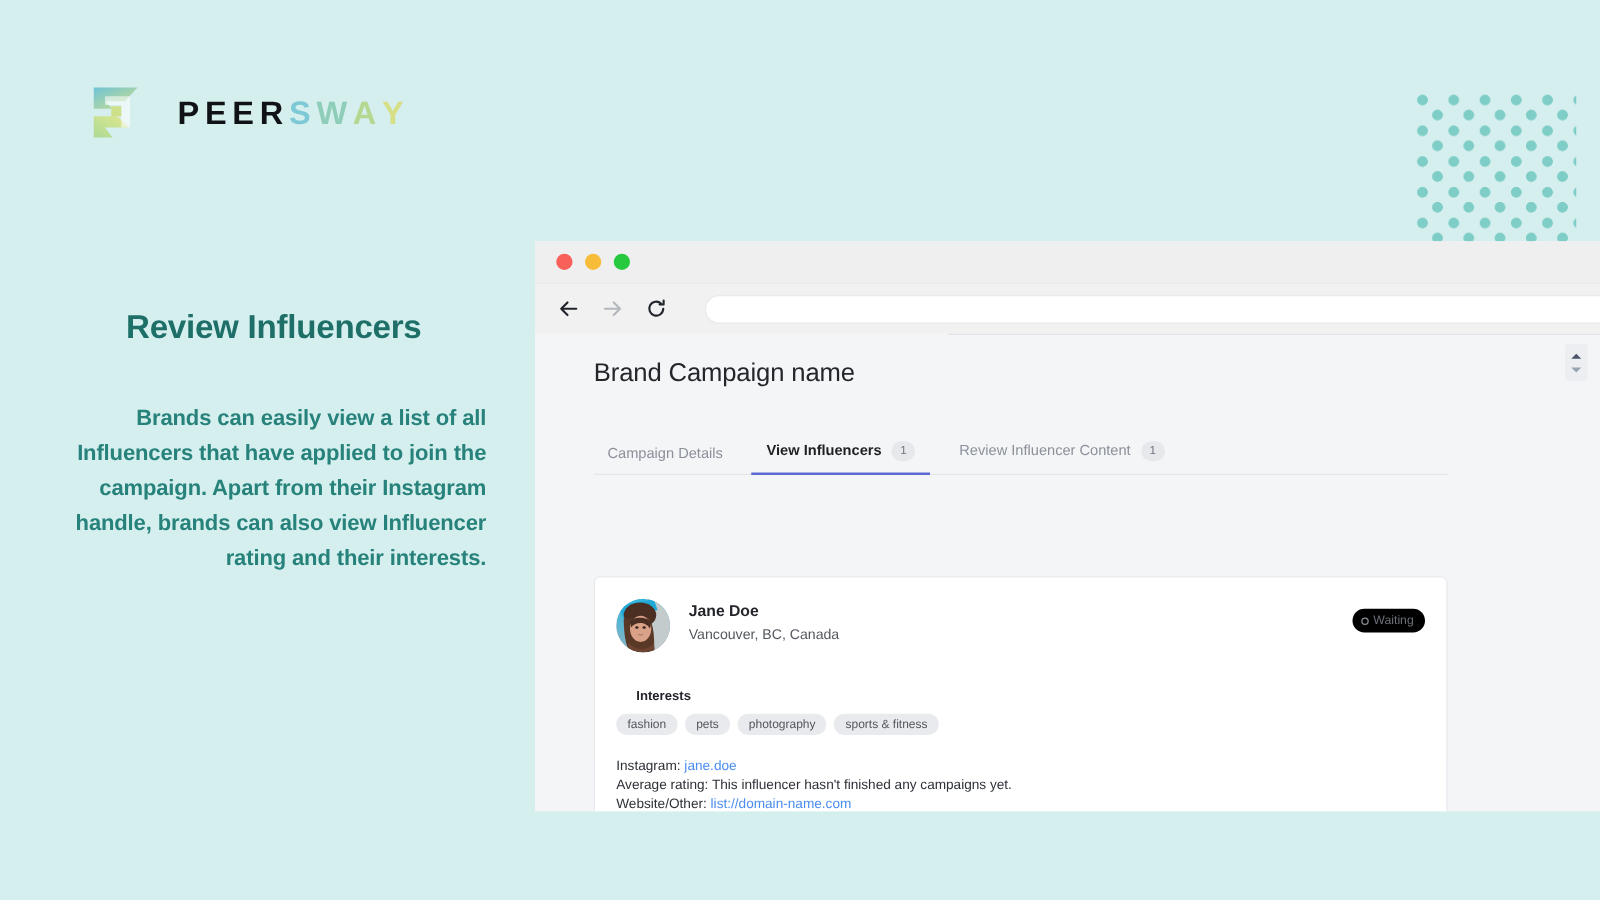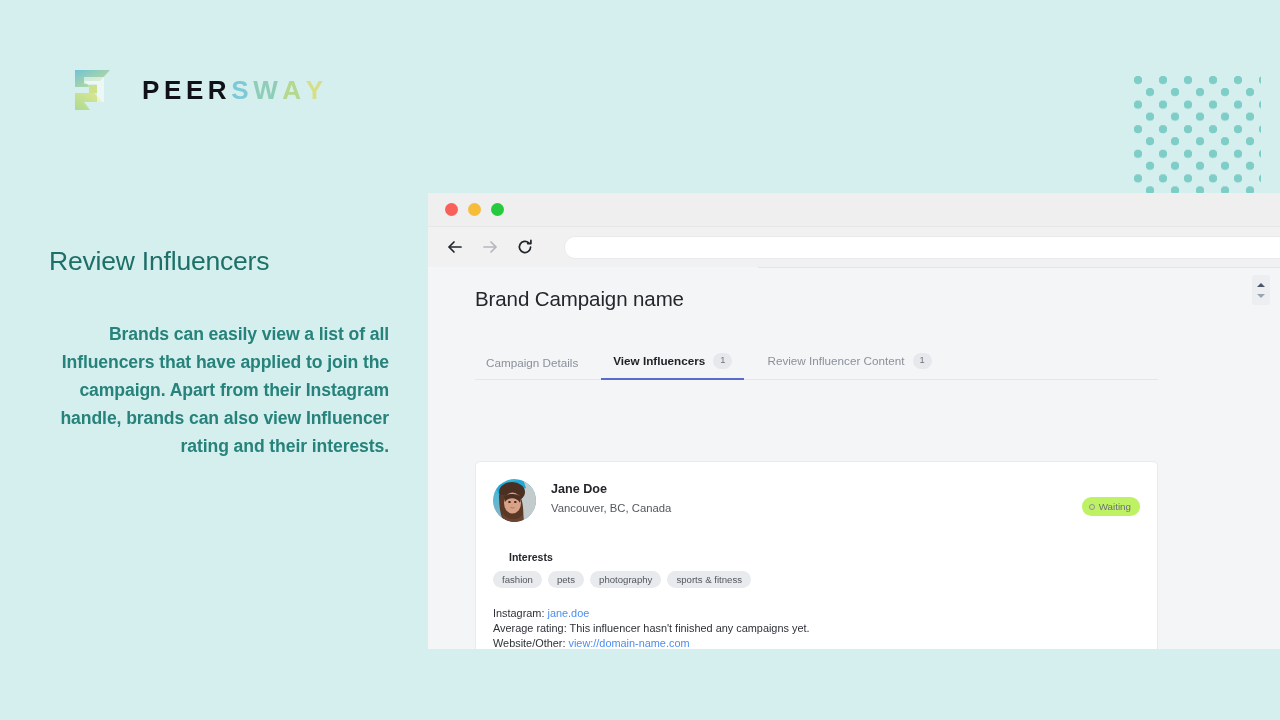--- a/index.html
+++ b/index.html
@@ -63,23 +63,23 @@
   .wm-s { color: #7ec9d6; }
   .wm-w { color: #8ecdb7; }
   .wm-a { color: #b4d88f; }
   .wm-y { color: #d6df86; }
 
   .headline {
     position: absolute;
     right: 891px;
     top: 246px;
     width: 340px;
-    text-align: left;
+    text-align: center;
     font-size: 26.5px;
-    font-weight: 400;
+    font-weight: 700;
     color: #1d6f68;
     letter-spacing: -0.2px;
     z-index: 3;
   }
   .subcopy {
     position: absolute;
     right: 891px;
     top: 320px;
     width: 340px;
     text-align: right;
@@ -264,22 +264,22 @@
   }
   .location {
     font-size: 11.3px;
     color: #53575e;
     margin-top: 4px;
   }
 
   .status-pill {
     position: absolute;
     right: 0;
-    top: 18px;
-    background: #bef264;
+    top: 8px;
+    background: #000000;
     color: #6b7079;
     font-size: 9.8px;
     border-radius: 10px;
     padding: 4px 9px 4px 7px;
     display: flex;
     align-items: center;
     gap: 4px;
     white-space: nowrap;
   }
   .pill-dot {
@@ -467,21 +467,21 @@
             <div>
               <span>Instagram:</span>
               <a href="#">jane.doe</a>
             </div>
             <div>
               <span>Average rating:</span>
               <span>This influencer hasn't finished any campaigns yet.</span>
             </div>
             <div>
               <span>Website/Other:</span>
-              <a href="#">view://domain-name.com</a>
+              <a href="#">list://domain-name.com</a>
             </div>
           </div>
 
         </div>
       </div>
 
     </div>
   </div>
 </div>
 

